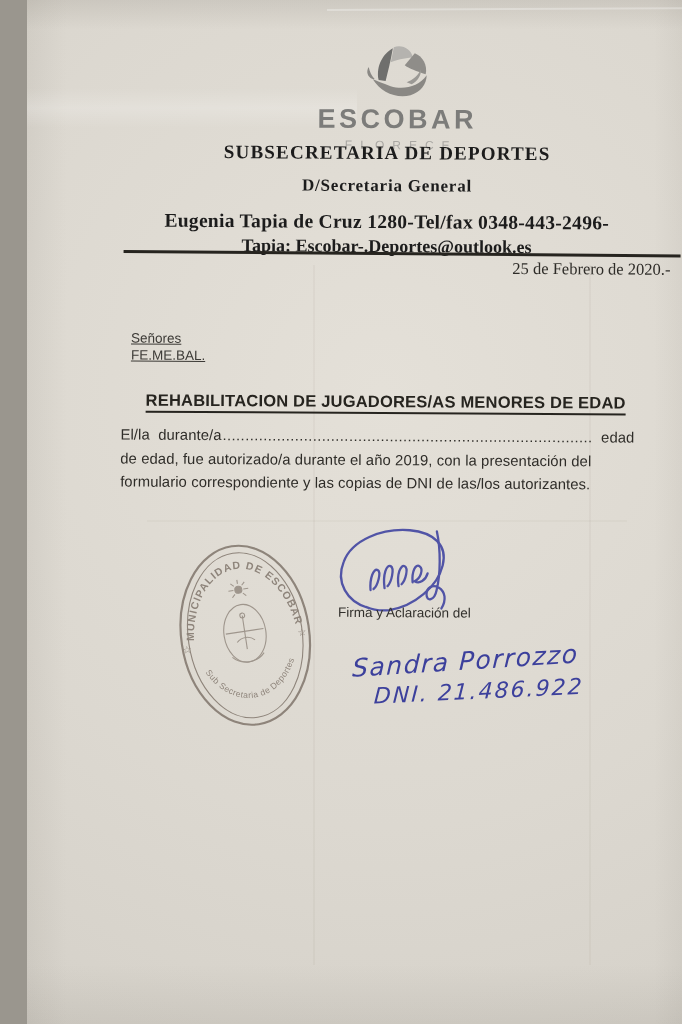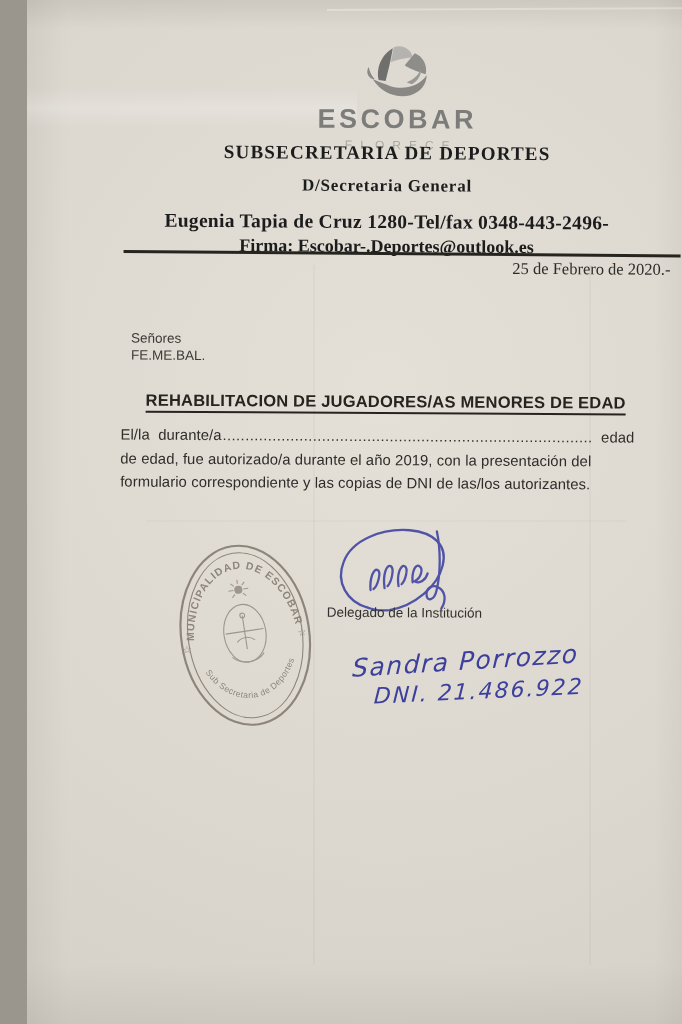--- a/index.html
+++ b/index.html
@@ -35,21 +35,21 @@
   .letterhead{position:absolute;top:142px;left:48px;width:620px;text-align:center;font-family:"Liberation Serif", serif;color:#1c1c1c;}
   .lh-org{font-size:19px;font-weight:800;letter-spacing:1.2px;}
   .lh-dept{margin-top:12px;font-size:17px;font-weight:800;letter-spacing:.8px;}
   .lh-addr{margin-top:15px;font-size:19.5px;font-weight:800;letter-spacing:.3px;}
   .lh-mail{margin-top:3px;font-size:18px;font-weight:800;}
   .lh-mail .mail-addr{text-decoration:underline;}
   .rule{position:absolute;top:252px;left:95px;width:557px;height:3px;background:#26241f;transform:rotate(.1deg);}
   .date-line{position:absolute;top:258px;left:240px;width:402px;text-align:right;font-family:"Liberation Serif", serif;font-size:16.5px;color:#2e2c28;}
 
   
-  .recipient{position:absolute;top:331px;left:103px;font-size:13.5px;color:#3c3a36;line-height:17px;}
+  .recipient{position:absolute;top:331px;left:103px;font-size:13.5px;color:#3c3a36;line-height:17px;text-decoration:underline;}
 
   
   .subject-wrap{position:absolute;top:392px;left:48px;width:620px;text-align:center;}
   .subject{display:inline-block;font-size:16.5px;font-weight:700;color:#26241f;border-bottom:2px solid #26241f;padding-bottom:1px;letter-spacing:.2px;}
 
   
   .body-par{position:absolute;top:425px;left:93px;width:514px;font-size:14.8px;color:#2e2c28;line-height:23.6px;letter-spacing:.1px;}
   .body-line{white-space:nowrap;overflow:hidden;}
   .body-line-flex{display:flex;}
   .body-line-flex .pre, .body-line-flex .suf{white-space:pre;}
@@ -93,21 +93,21 @@
         <path d="M46,38 C52,36 58,31 60,25 C61,31 57,37 51,40 Z" fill="#9b9995"></path>
       </svg>
       <span class="logo-brand">ESCOBAR</span>
       <span class="logo-tagline">FLORECE</span>
     </div>
 
     <div class="letterhead">
       <div class="lh-org">SUBSECRETARIA DE DEPORTES</div>
       <div class="lh-dept">D/Secretaria General</div>
       <div class="lh-addr">Eugenia Tapia de Cruz 1280-Tel/fax 0348-443-2496-</div>
-      <div class="lh-mail"><span style="white-space:pre;">Firma: </span><span class="mail-addr">Escobar-.Deportes@outlook.es</span></div>
+      <div class="lh-mail"><span style="white-space:pre;">Tapia: </span><span class="mail-addr">Escobar-.Deportes@outlook.es</span></div>
     </div>
     <div class="rule"></div>
     <div class="date-line">25 de Febrero de 2020.-</div>
 
     <div class="recipient">
       <div>Señores</div>
       <div>FE.ME.BAL.</div>
     </div>
 
     <div class="subject-wrap">
@@ -167,20 +167,20 @@
         <path d="M 36,84 C 14,78 3,58 11,38 C 19,16 49,4 77,6 C 101,8 115,21 110,41 C 105,62 82,82 57,86 C 48,87 41,86 34,83"></path>
         <path d="M 38,66 C 37,54 41,44 45,46 C 49,48 45,62 41,65"></path>
         <path d="M 52,64 C 50,50 54,40 58,42 C 62,44 59,58 55,62"></path>
         <path d="M 66,62 C 64,50 68,40 72,42 C 76,44 73,56 69,60"></path>
         <path d="M 80,58 C 79,47 83,39 87,42 C 91,45 88,54 82,57 C 87,60 93,56 95,49"></path>
         <path d="M 104,7 C 108,25 108,50 104,66 C 102,76 94,78 94,70 C 94,63 100,60 106,63 C 113,67 114,76 109,84"></path>
       </g>
     </svg>
 
     <div class="sig-caption">
-      <div>Delegado de la Institución</div>
+      <div>Firma y Aclaración del</div>
     </div>
 
     <div class="handwriting hw-name">Sandra Porrozzo</div>
     <div class="handwriting hw-dni">DNI. 21.486.922</div>
 
   </div>
 </div>
 
 </body></html>

